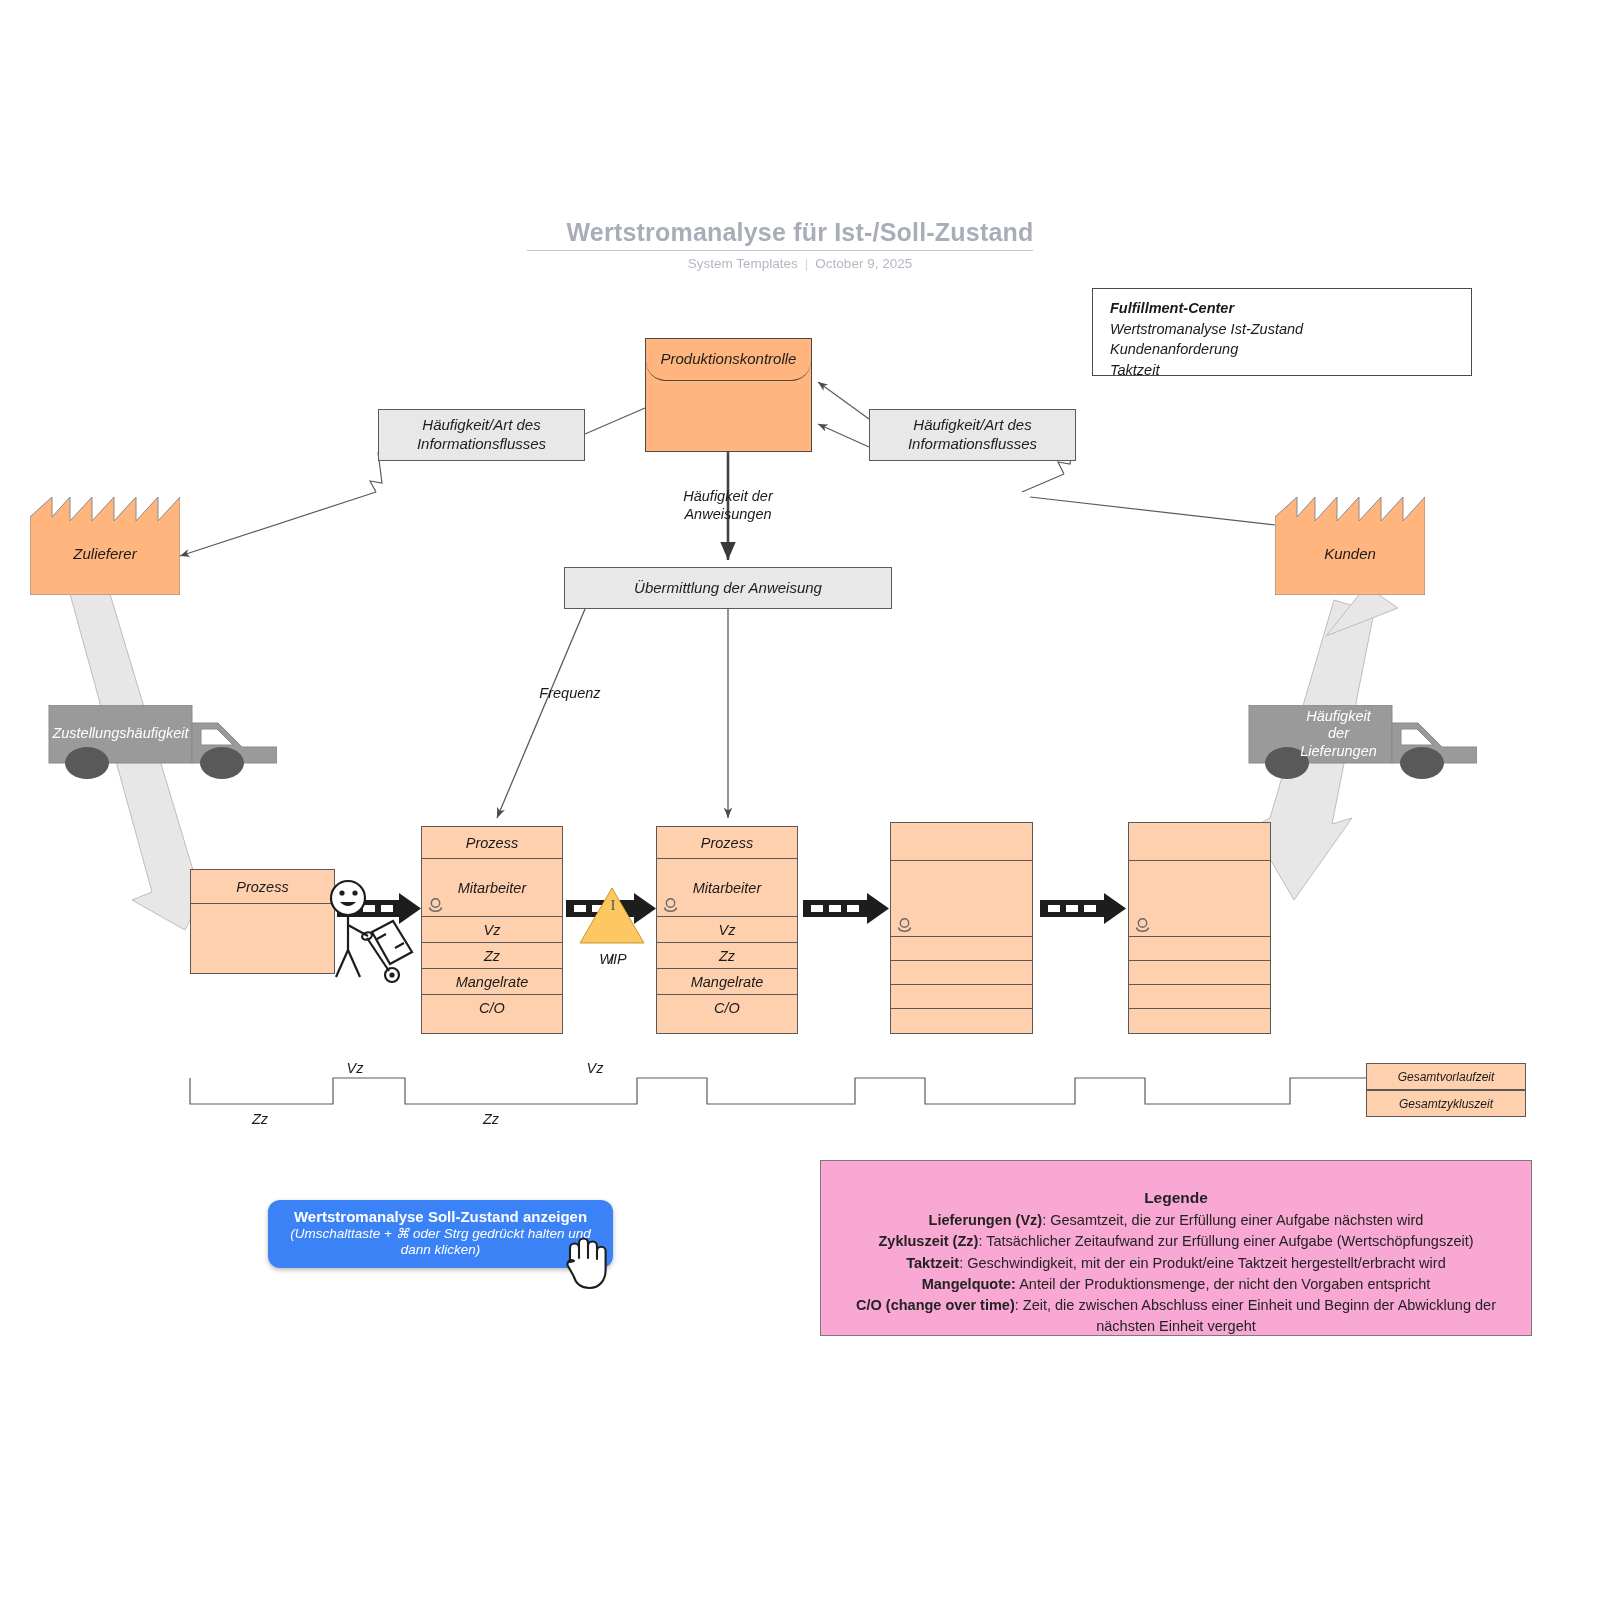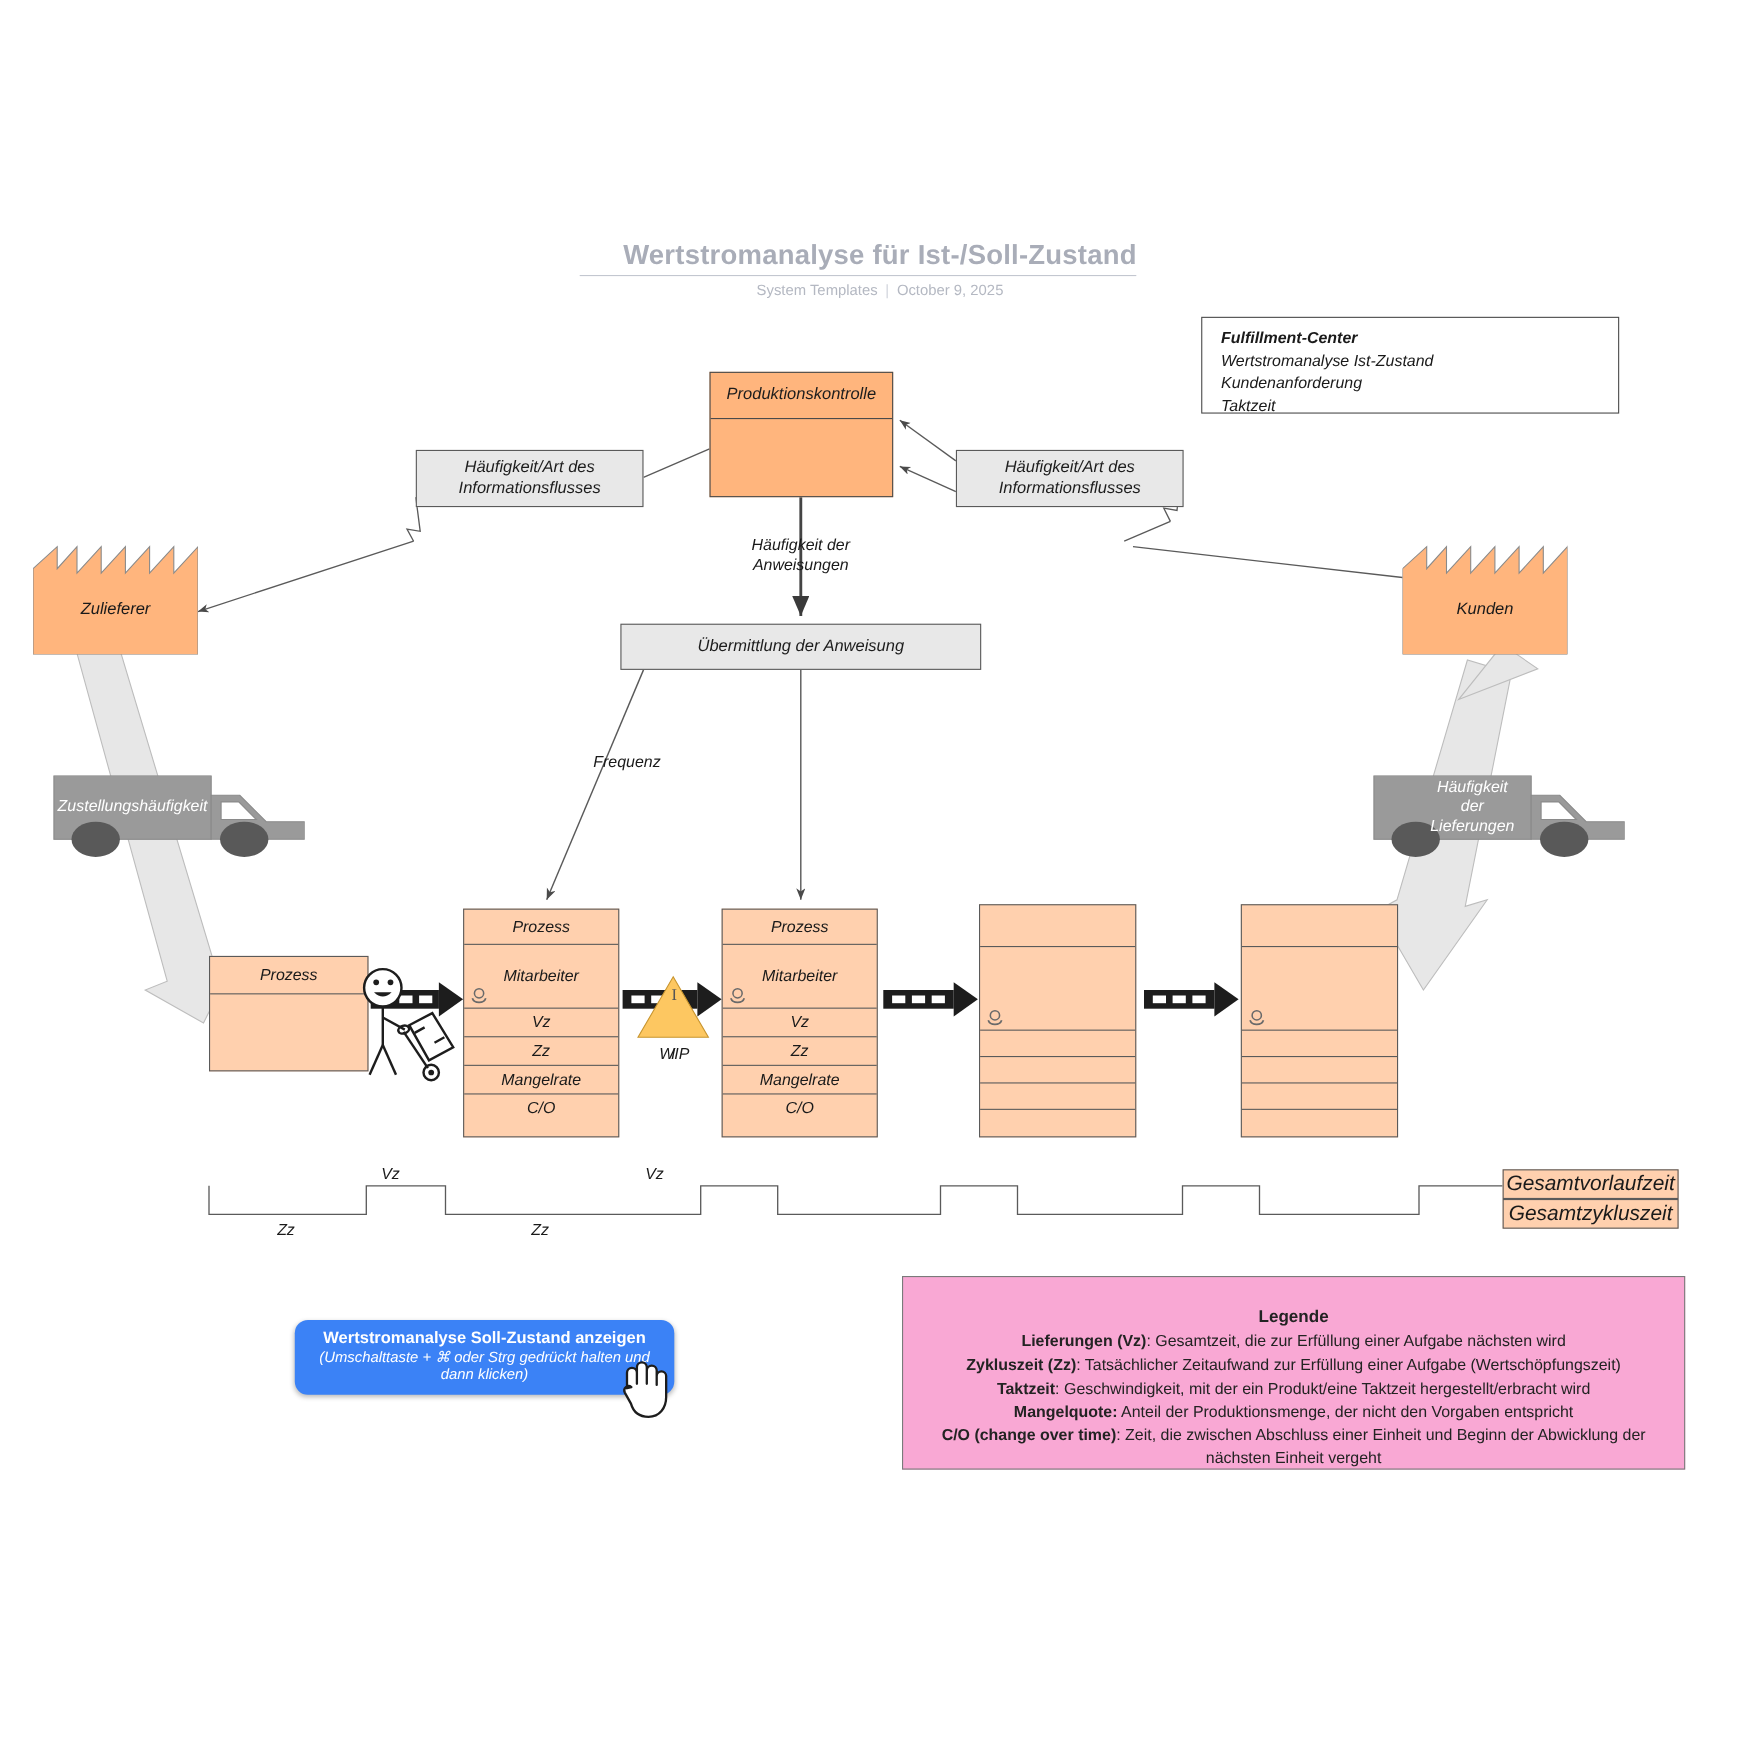--- a/index.html
+++ b/index.html
@@ -62,21 +62,21 @@
   }
   #fulfillment-card .hd { font-weight: bold; }
 
   
   #prod-control {
     left: 645px; top: 338px; width: 167px; height: 114px;
     border: 1px solid #4a4a4a; background: #ffb57d;
   }
   #prod-control .pc-head {
     height: 42px; border-bottom: 1px solid #4a4a4a;
-    display: flex; align-items: center; justify-content: center;
+    display: flex; align-items: center; justify-content: center; border-radius: 20px;
   }
 
   
   #info-left  { left: 378px; top: 409px; width: 207px; height: 52px; }
   #info-right { left: 869px; top: 409px; width: 207px; height: 52px; }
 
   
   #transmit-box {
     left: 564px; top: 567px; width: 328px; height: 42px;
   }
@@ -122,21 +122,21 @@
   .free-label {
     position: absolute;
     font-style: italic; font-size: 14.5px; color: #1a1a1a;
     text-align: center; line-height: 1.25;
   }
 
   .tl-box {
     position: absolute; border: 1px solid #5a5a5a;
     background: #ffd0ae;
     display: flex; align-items: center; justify-content: center;
-    font-style: italic; font-size: 19px; color: #1a1a1a;
+    font-style: italic; font-size: 12px; color: #1a1a1a;
   }
   #tl-lead { left: 1366px; top: 1063px; width: 160px; height: 27px; }
   #tl-cyc  { left: 1366px; top: 1090px; width: 160px; height: 27px; }
 
   
   #legend {
     left: 820px; top: 1160px; width: 712px; height: 176px;
     border: 1px solid #7a7a7a; background: #f9a8d4;
     padding: 26px 8px 0 8px;
     text-align: center;

